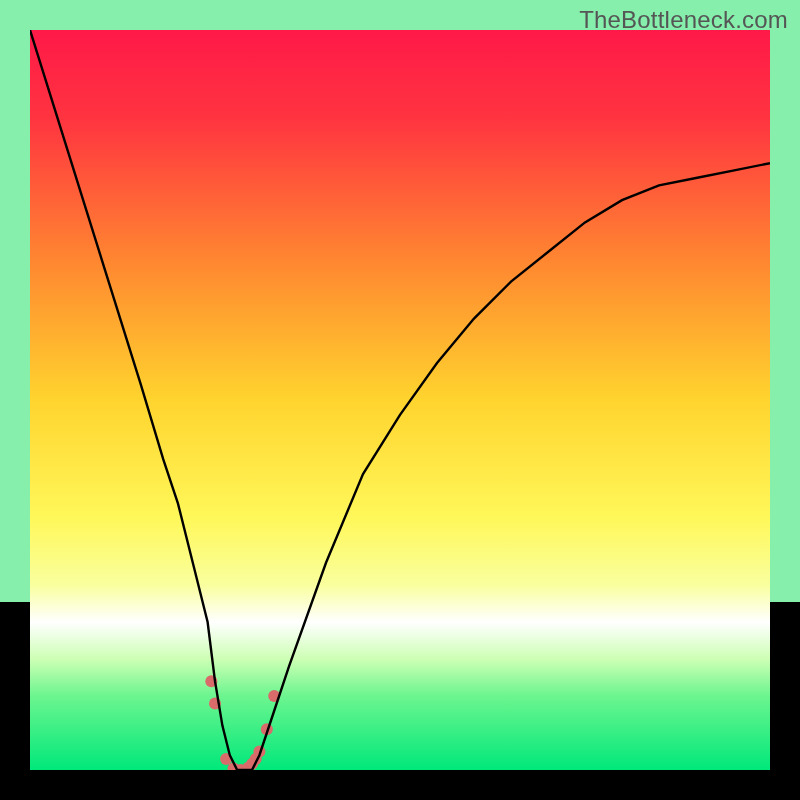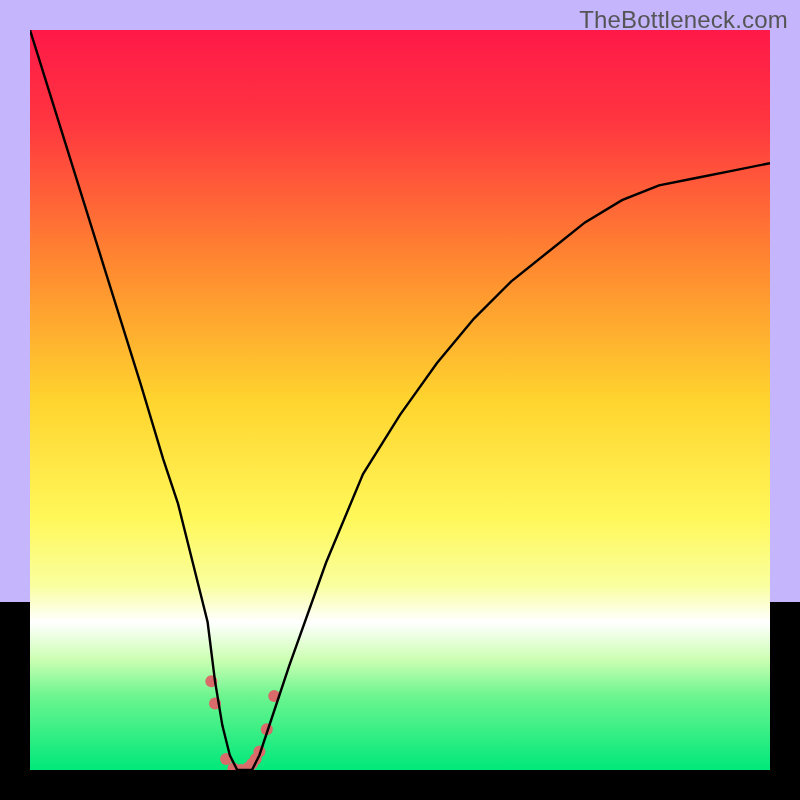--- a/index.html
+++ b/index.html
@@ -1,21 +1,21 @@
 <!DOCTYPE html>
 <html><head>
 <meta charset="utf-8">
 <style>
   * { margin: 0; padding: 0; box-sizing: border-box; }
   html, body { width: 800px; height: 800px; overflow: hidden; background: #000; }
   .frame {
     position: relative;
     width: 800px;
     height: 602px;
-    background: #c4b5fd;
+    background: #86efac;
   }
   .watermark {
     position: absolute;
     top: 6px;
     right: 12px;
     font-family: Arial, sans-serif;
     font-size: 24px;
     font-weight: 400;
     color: #555;
     letter-spacing: 0.2px;

